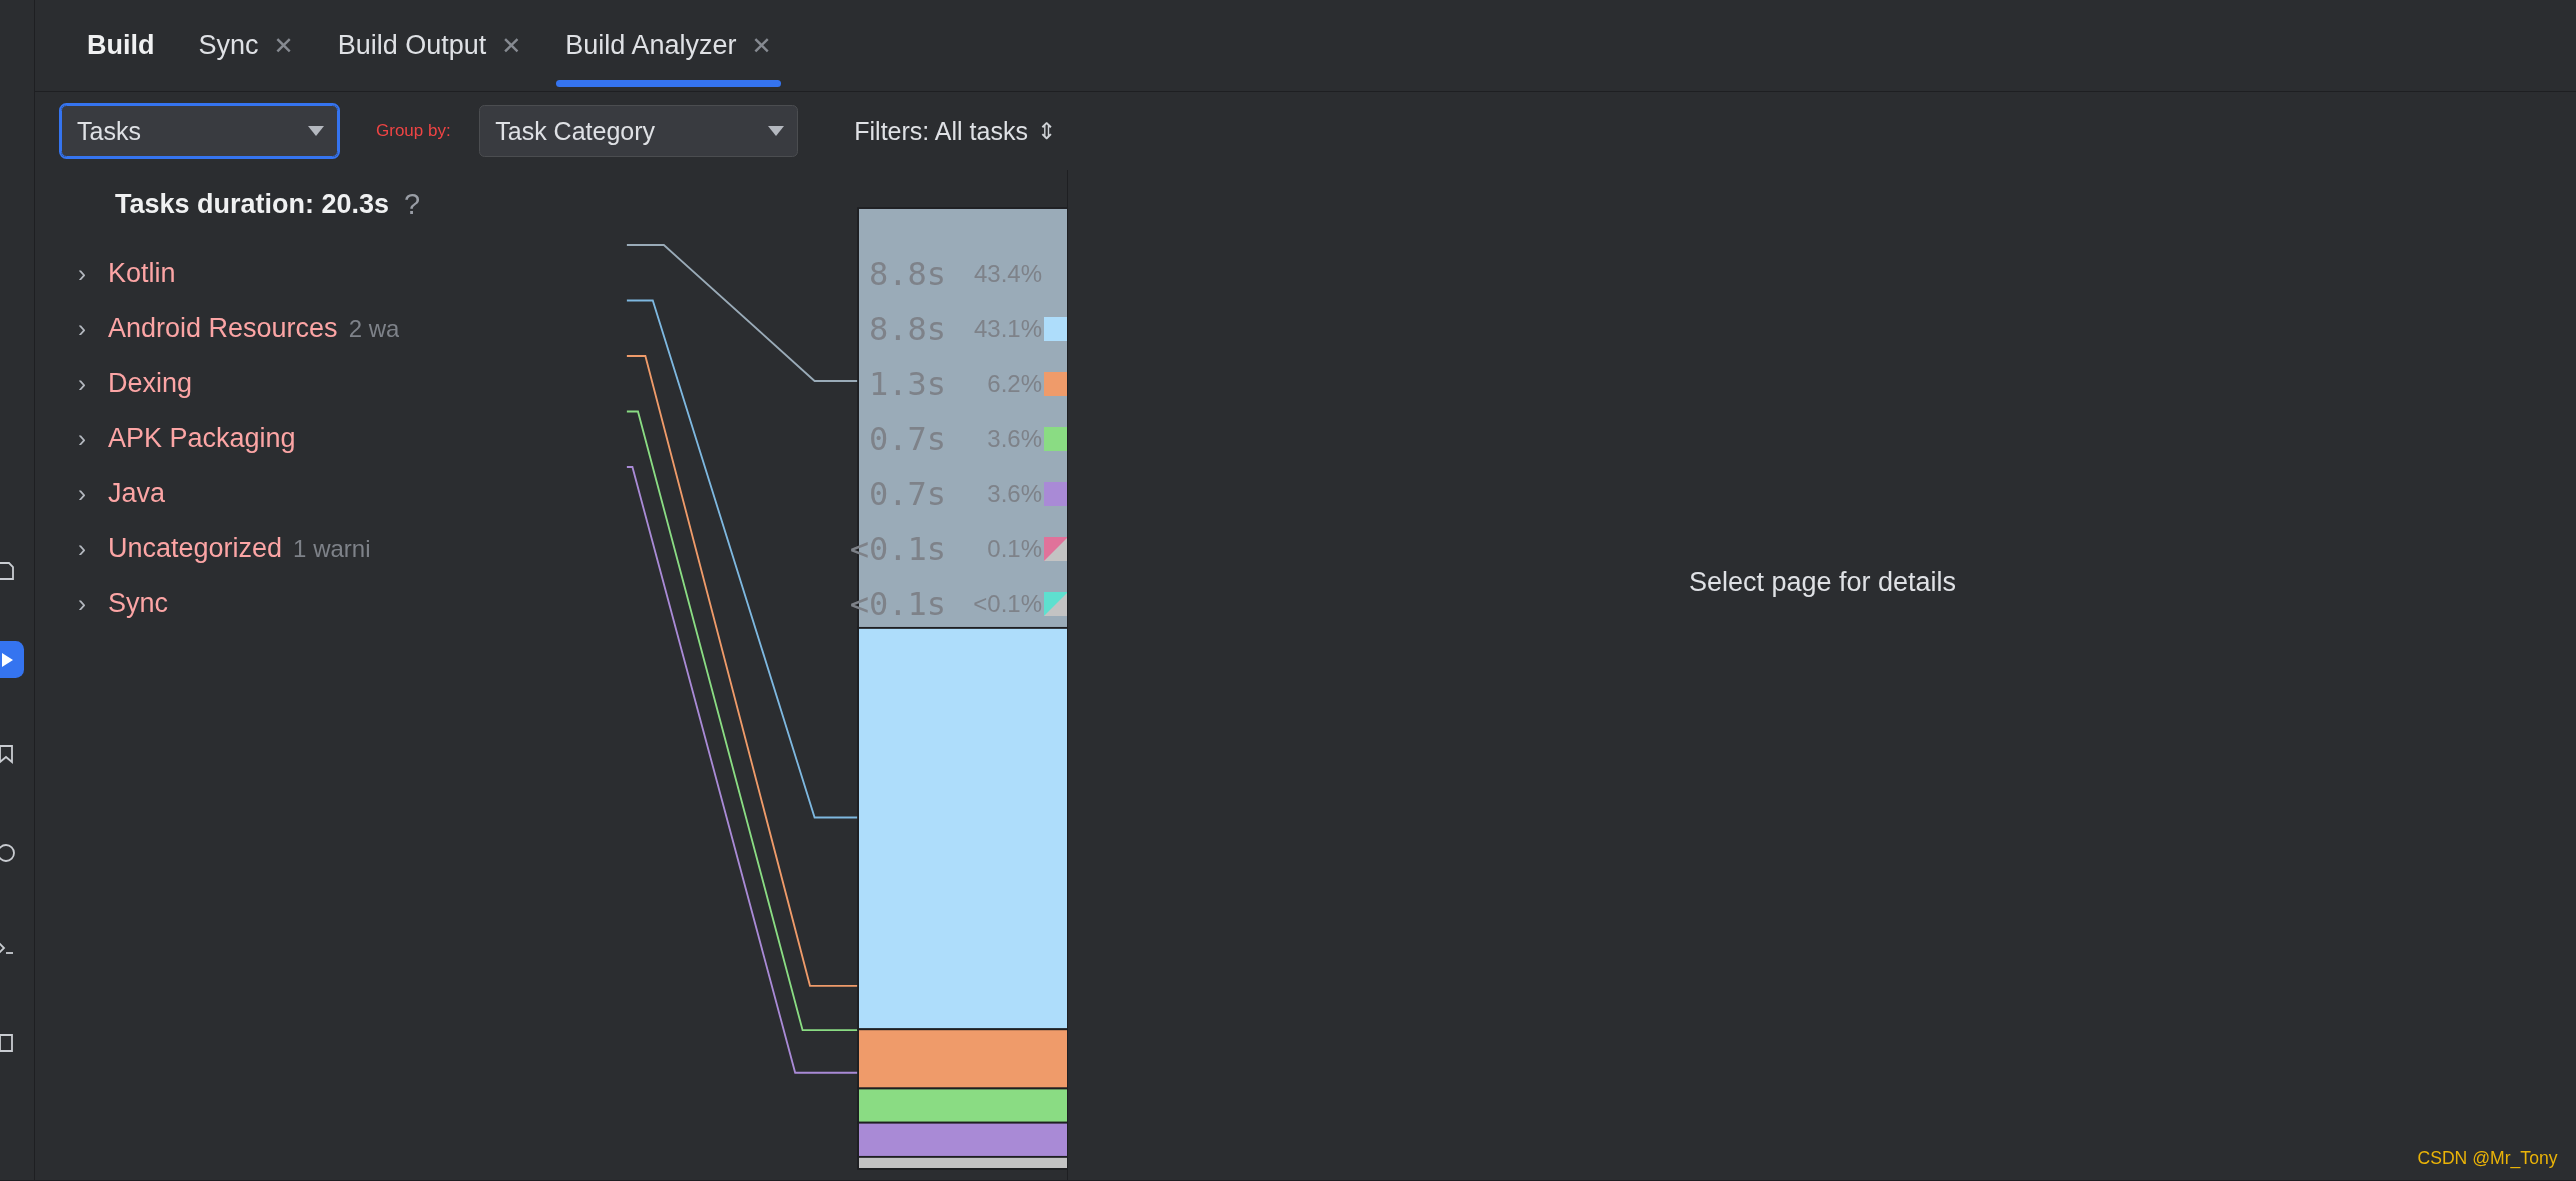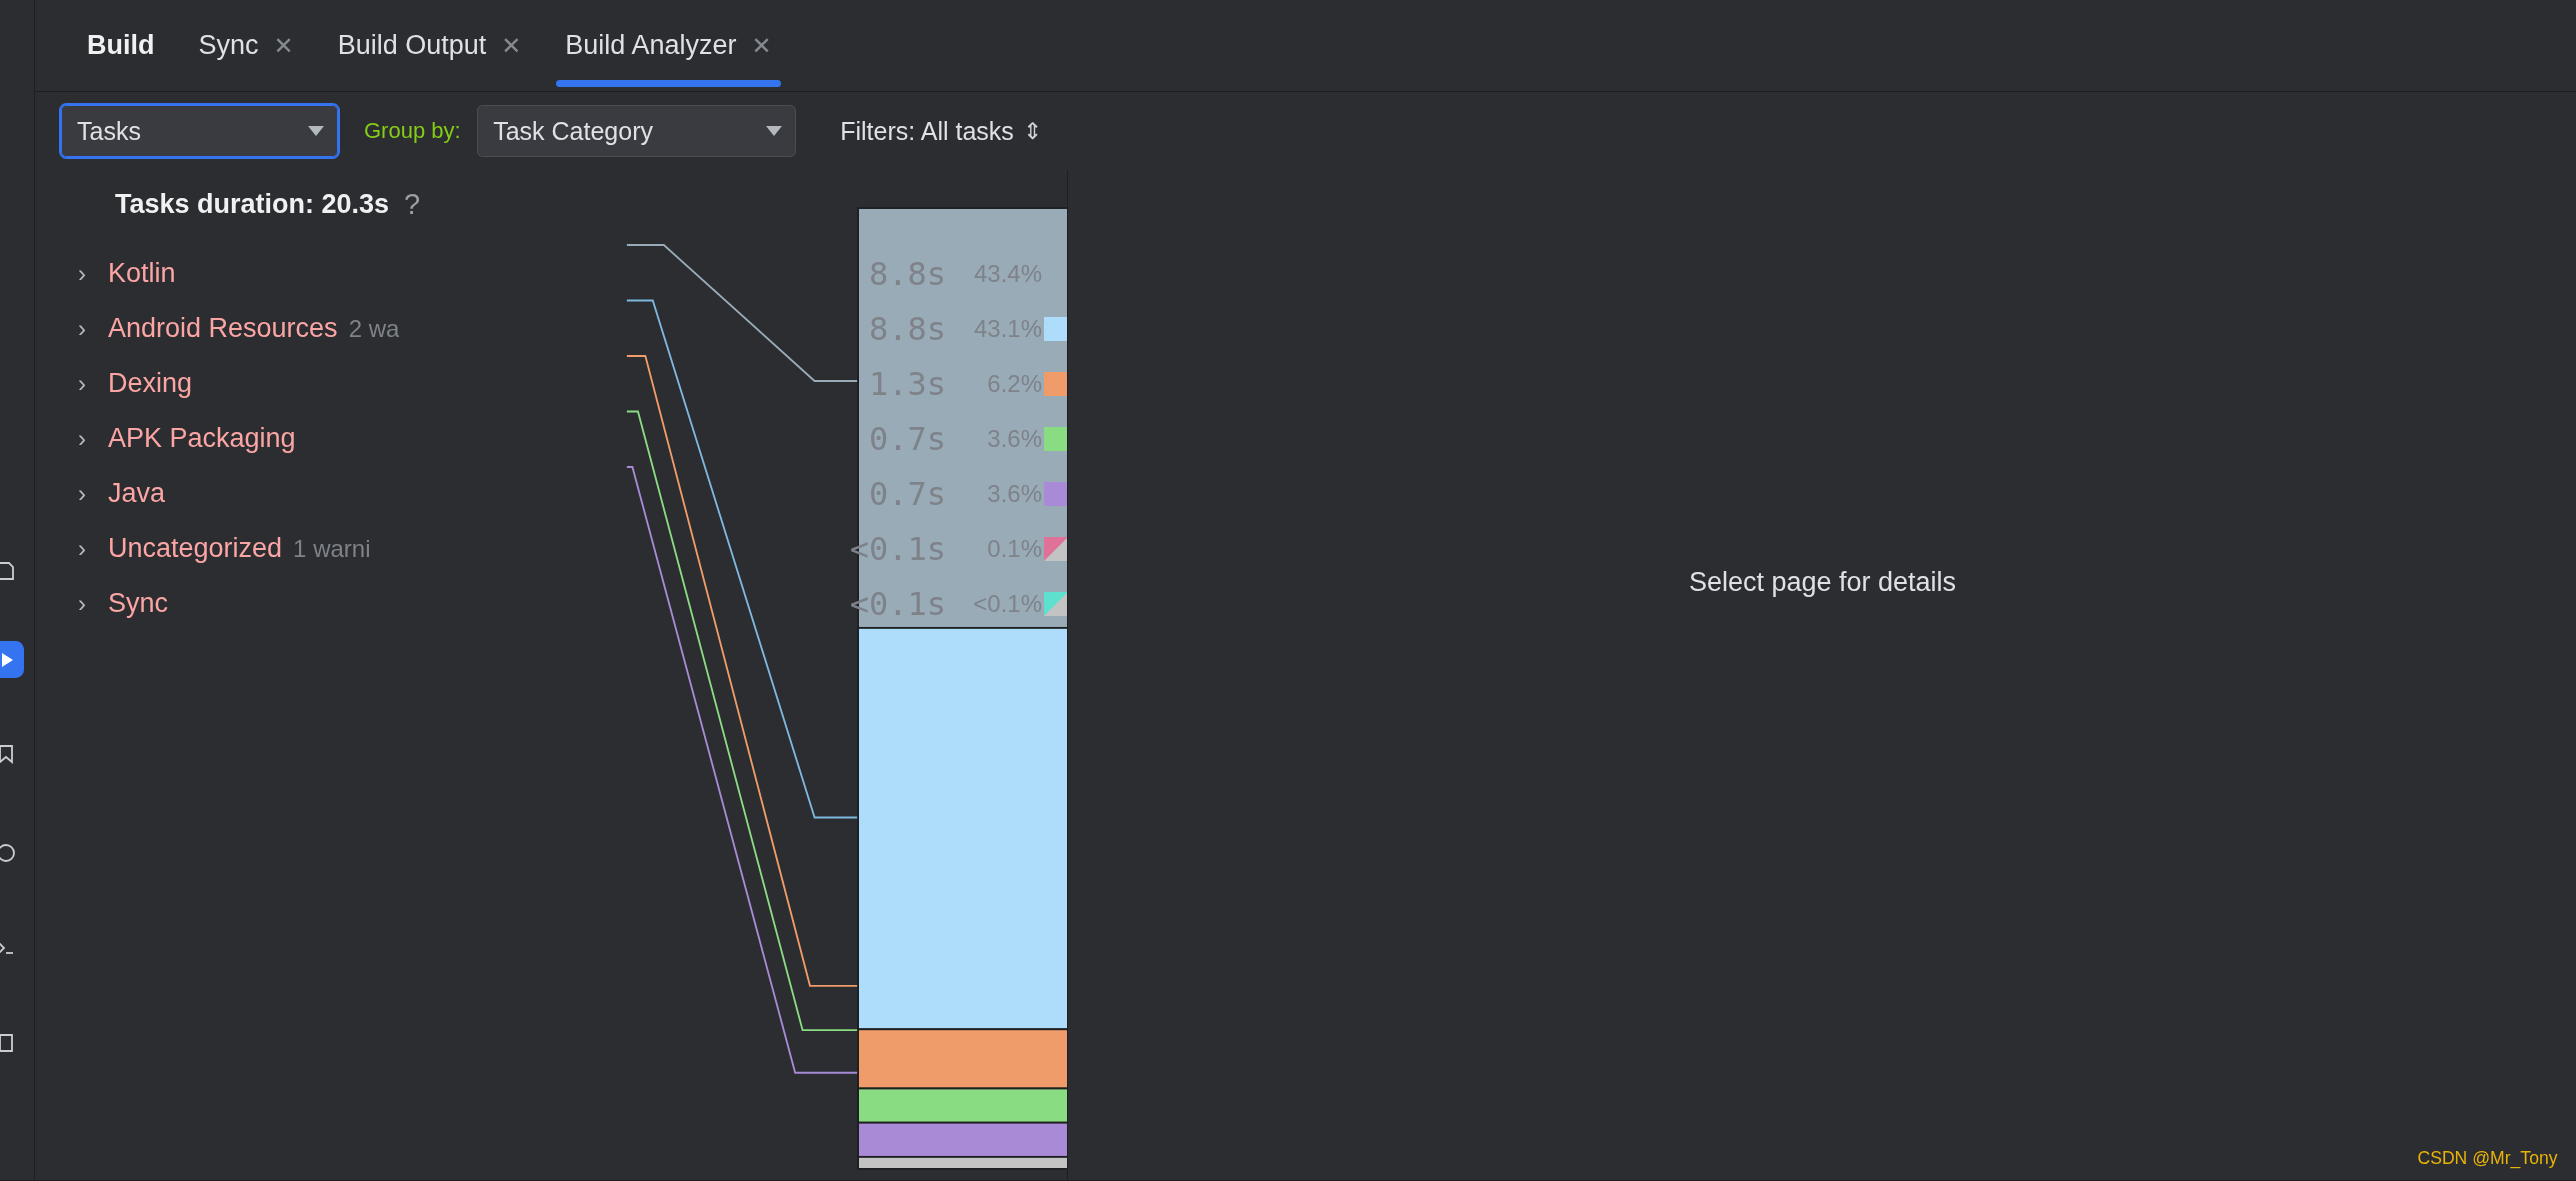--- a/index.html
+++ b/index.html
@@ -41,39 +41,39 @@
     font-size: 24px; color: #868a91; line-height: 1;
   }
   .tab-underline {
     position: absolute; left: 13px; right: 13px; bottom: 4.6px;
     height: 6.5px; border-radius: 3.7px; background: #3574f0;
   }
 
   
   .toolbar {
     position: absolute; left: 35px; top: 93px; right: 0; height: 76px;
-    display: flex; align-items: center; padding-left: 13px; gap: 0;
+    display: flex; align-items: center; padding-left: 13px; gap: 12px;
   }
   .combo {
     position: relative; display: flex; align-items: center; justify-content: space-between;
     height: 52px; background: #393b40; border: 0.9px solid #4b4d50; border-radius: 5.5px;
     padding: 0 13px 0 15px; color: #dfe1e5; font-size: 25px;
   }
   .combo.focused {
     outline: 2.8px solid #3574f0; outline-offset: 0.9px; border-color: #3574f0;
   }
   .combo .caret {
     margin-left: 24px; width: 0; height: 0;
     border-left: 8.3px solid transparent; border-right: 8.3px solid transparent;
     border-top: 10.2px solid #b4b8bf;
   }
   .combo-tasks { width: 277px; margin-left: 13px; }
   .combo-group { width: 319px; }
   .toolbar-label {
-    font-size: 22px; color: #84cc16; margin: 0 16.6px 0 26px; white-space: nowrap;
+    font-size: 17px; color: #ef4444; margin: 0 16.6px 0 26px; white-space: nowrap;
   }
   .filters {
     display: flex; align-items: center; gap: 9.2px;
     margin-left: 44px; font-size: 25px; color: #dfe1e5; white-space: nowrap;
   }
   .sortglyph { font-size: 23px; color: #cfd2d6; line-height: 1; }
 
   
   .left-panel {
     position: absolute; left: 35px; top: 170px; width: 1033px; bottom: 0;

